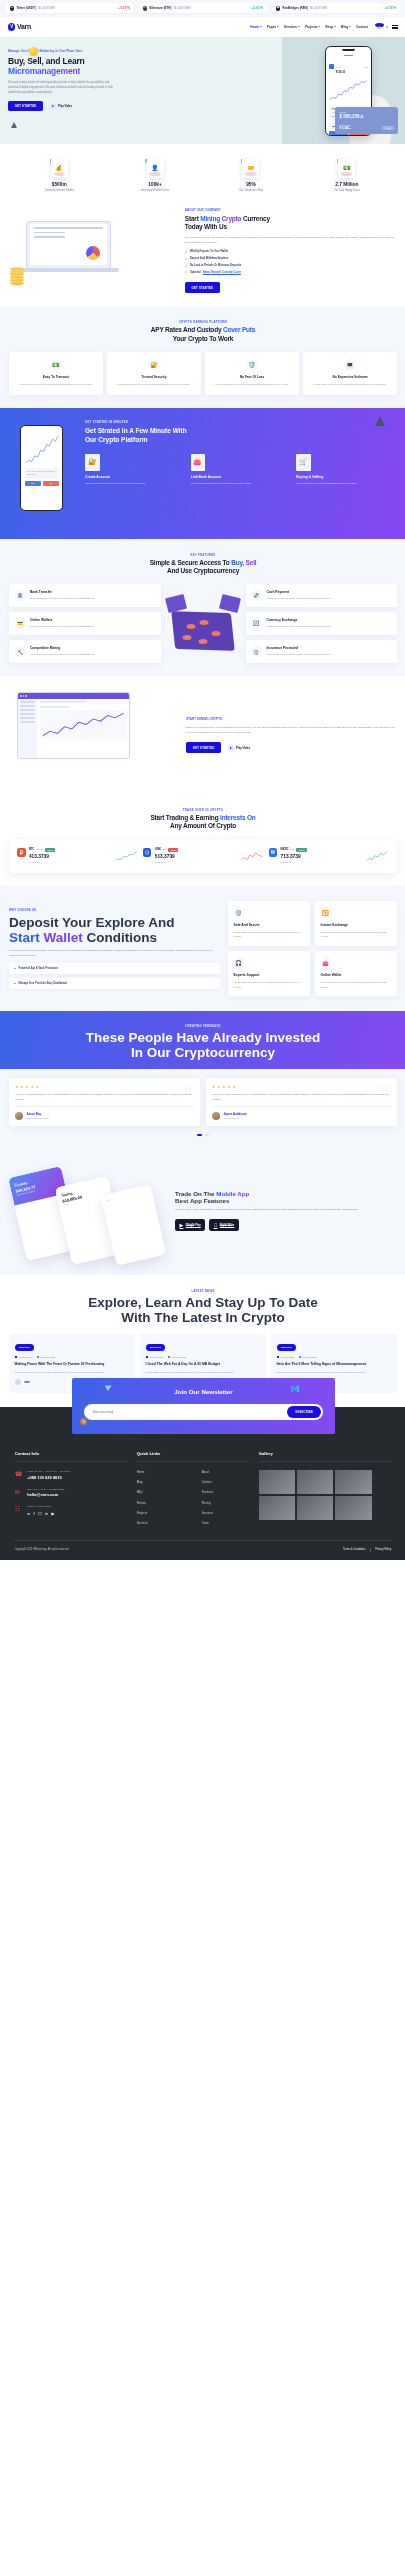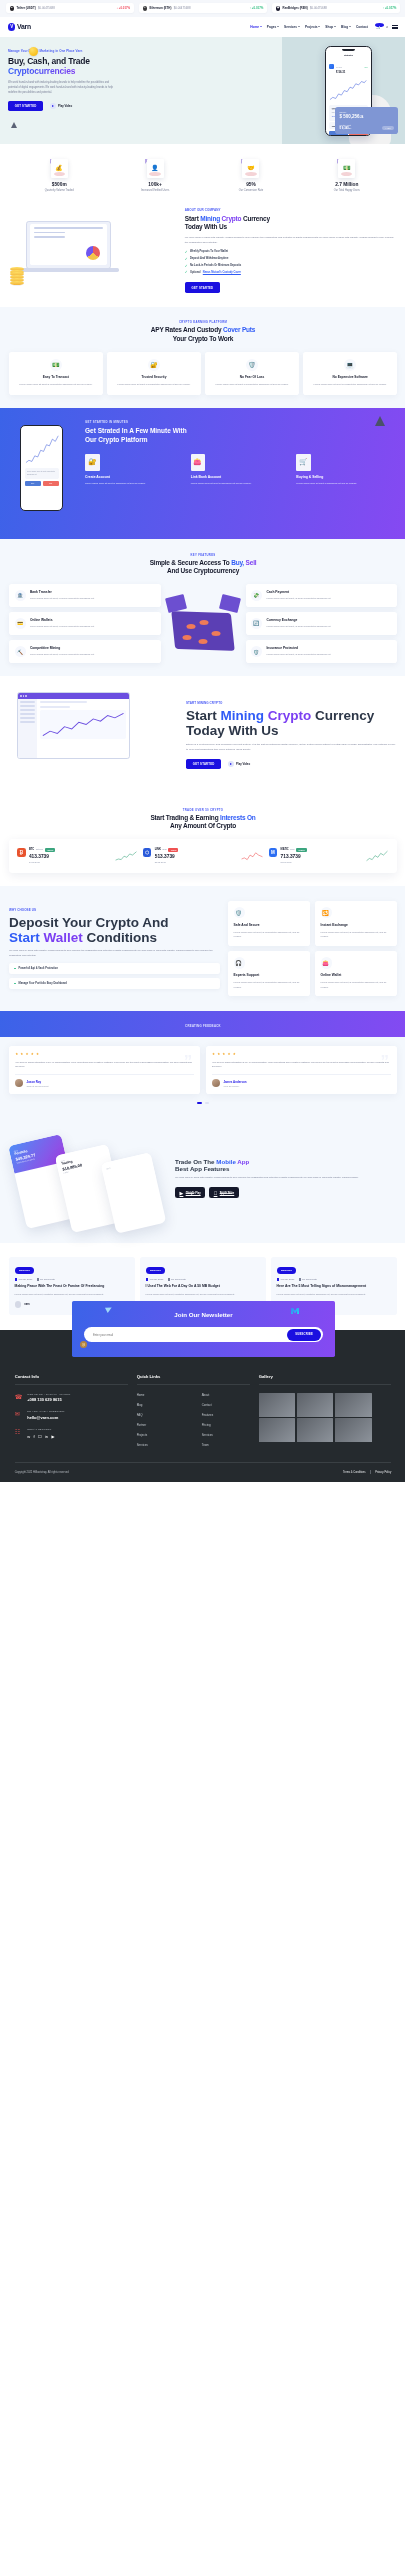--- a/index.html
+++ b/index.html
@@ -399,22 +399,22 @@
   </header>
 
   <section class="hero">
     <div class="band"></div>
     <div class="coin-gold" style="left:29px;top:10px"></div>
     <div class="eth-badge"></div>
 
     <div class="hero-inner">
       <div class="eyebrow">Manage Your Digital Marketing in One Place Varn</div>
       <h1 class="hero-title">
-        <span>Buy, Cash, and Trade</span><br>
-        <span class="g">Cryptocurrencies</span>
+        <span>Buy, Sell, and Learn</span><br>
+        <span class="g">Micromanagement</span>
       </h1>
       <p>We work hand-in-hand with industry-leading brands to help redefine the possibilities and potential of digital engagements We work hand-in-hand with industry-leading brands to help redefine the possibilities and potential.</p>
       <div class="hero-actions">
         <button class="btn-primary">GET STARTED</button>
         <span class="play">
           <span class="circ"></span>
           <span>Play Video</span>
         </span>
       </div>
     </div>
@@ -738,21 +738,20 @@
             <svg viewBox="0 0 120 52" preserveAspectRatio="none" style="width:100%;height:100%">
               <polyline points="4,46 14,38 24,42 34,30 44,34 54,22 64,26 74,16 84,20 94,10 104,14 116,6" fill="none" stroke="#6b4ee0" stroke-width="1.5"></polyline>
             </svg>
           </div>
             </div>
         </div>
       </div>
     </div>
     <div class="txt">
       <div class="eyebrow">START MINING CRYPTO</div>
-      <h2><span>Start </span><span class="g-blue">Mining </span><span class="g-purple">Crypto </span><span>Currency</span><br><span>Today With Us</span></h2>
       <p>Bitcoin is a cryptocurrency and worldwide payment system. It is the first decentralized digital currency, as the system works without a central bank or single administrator. The network is peer-to-peer and transactions take place between users directly.</p>
       <div class="hero-actions">
         <button class="btn-primary">GET STARTED</button>
         <span class="play">
           <span class="circ"></span>
           <span>Play Video</span>
         </span>
       </div>
     </div>
   </section>
@@ -813,21 +812,21 @@
             <polyline points="1,19 6,15 11,17 16,10 21,13 26,6 31,9 38,2" fill="none" stroke="#3ca57f" stroke-width="1"></polyline>
           </svg>
         </span>
       </div>
     </div>
   </section>
 
   <section class="why">
     <div class="txt">
       <div class="eyebrow">WHY CHOOSE US</div>
-      <h2><span>Deposit Your Crypto And</span><br><span class="g-blue">Start </span><span class="g-purple">Wallet </span><span>Conditions</span></h2>
+      <h2><span>Deposit Your Explore And</span><br><span class="g-blue">Start </span><span class="g-purple">Wallet </span><span>Conditions</span></h2>
       <p>We work hand-in-hand with industry-leading brands to help redefine the possibilities and potential of digital engagements We work hand-in-hand with industry-leading brands to help redefine the possibilities and potential.</p>
       <div class="pillbox">
           <span class="d"></span>
           <span>Powerfull Api &amp; Vault Protection</span>
         </div>
       <div class="pillbox">
           <span class="d"></span>
           <span>Manage Your Portfolio Easy Dashboard</span>
         </div>
     </div>
@@ -859,20 +858,21 @@
           </div>
         <h4>Online Wallet</h4>
         <p>Lorem ipsum dolor sit amet, is consectetur adipiscing elit, sed do eiusmo.</p>
       </div>
     </div>
   </section>
 
   <section class="testi">
     <div class="sec-head">
       <div class="eyebrow">CREATING FEEDBACK</div>
+      <h2><span>These People Have Already Invested</span><br><span>In Our Cryptocurrency</span></h2>
     </div>
     <div class="testi-wrap">
       <div class="tcards">
         <div class="tcard">
           <div class="q">”</div>
           <div class="stars">★ ★ ★ ★ ★</div>
           <p>"We believe brand interaction is key in communication. Real innovations and a positive customer experience are the heart of successful communication. No fake products and services."</p>
           <div class="who">
             <span class="av"></span>
             <span>
@@ -941,20 +941,24 @@
           <span>
               <div class="l1">Download on the</div>
           <div class="l2">Apple Store</div>
             </span>
         </a>
       </div>
     </div>
   </section>
 
   <section class="blog">
+    <div class="sec-head">
+      <div class="eyebrow">LATEST NEWS</div>
+      <h2><span>Explore, Learn And Stay Up To Date</span><br><span>With The Latest In Crypto</span></h2>
+    </div>
     <div class="bcards">
       <div class="bcard">
         <span class="badge">Business</span>
         <div class="bmeta">
           <span><span class="sq"></span><span>April 25, 2020</span></span>
           <span><span class="sq" style="background:#7b8198"></span><span>No Comments</span></span>
         </div>
         <h4>Making Peace With The Feast Or Famine Of Freelancing</h4>
         <p>Lorem ipsum dolor sit amet, constetur adipiscing elit, sed do eiusmod tempor incididunt.</p>
         <div class="bauthor">

